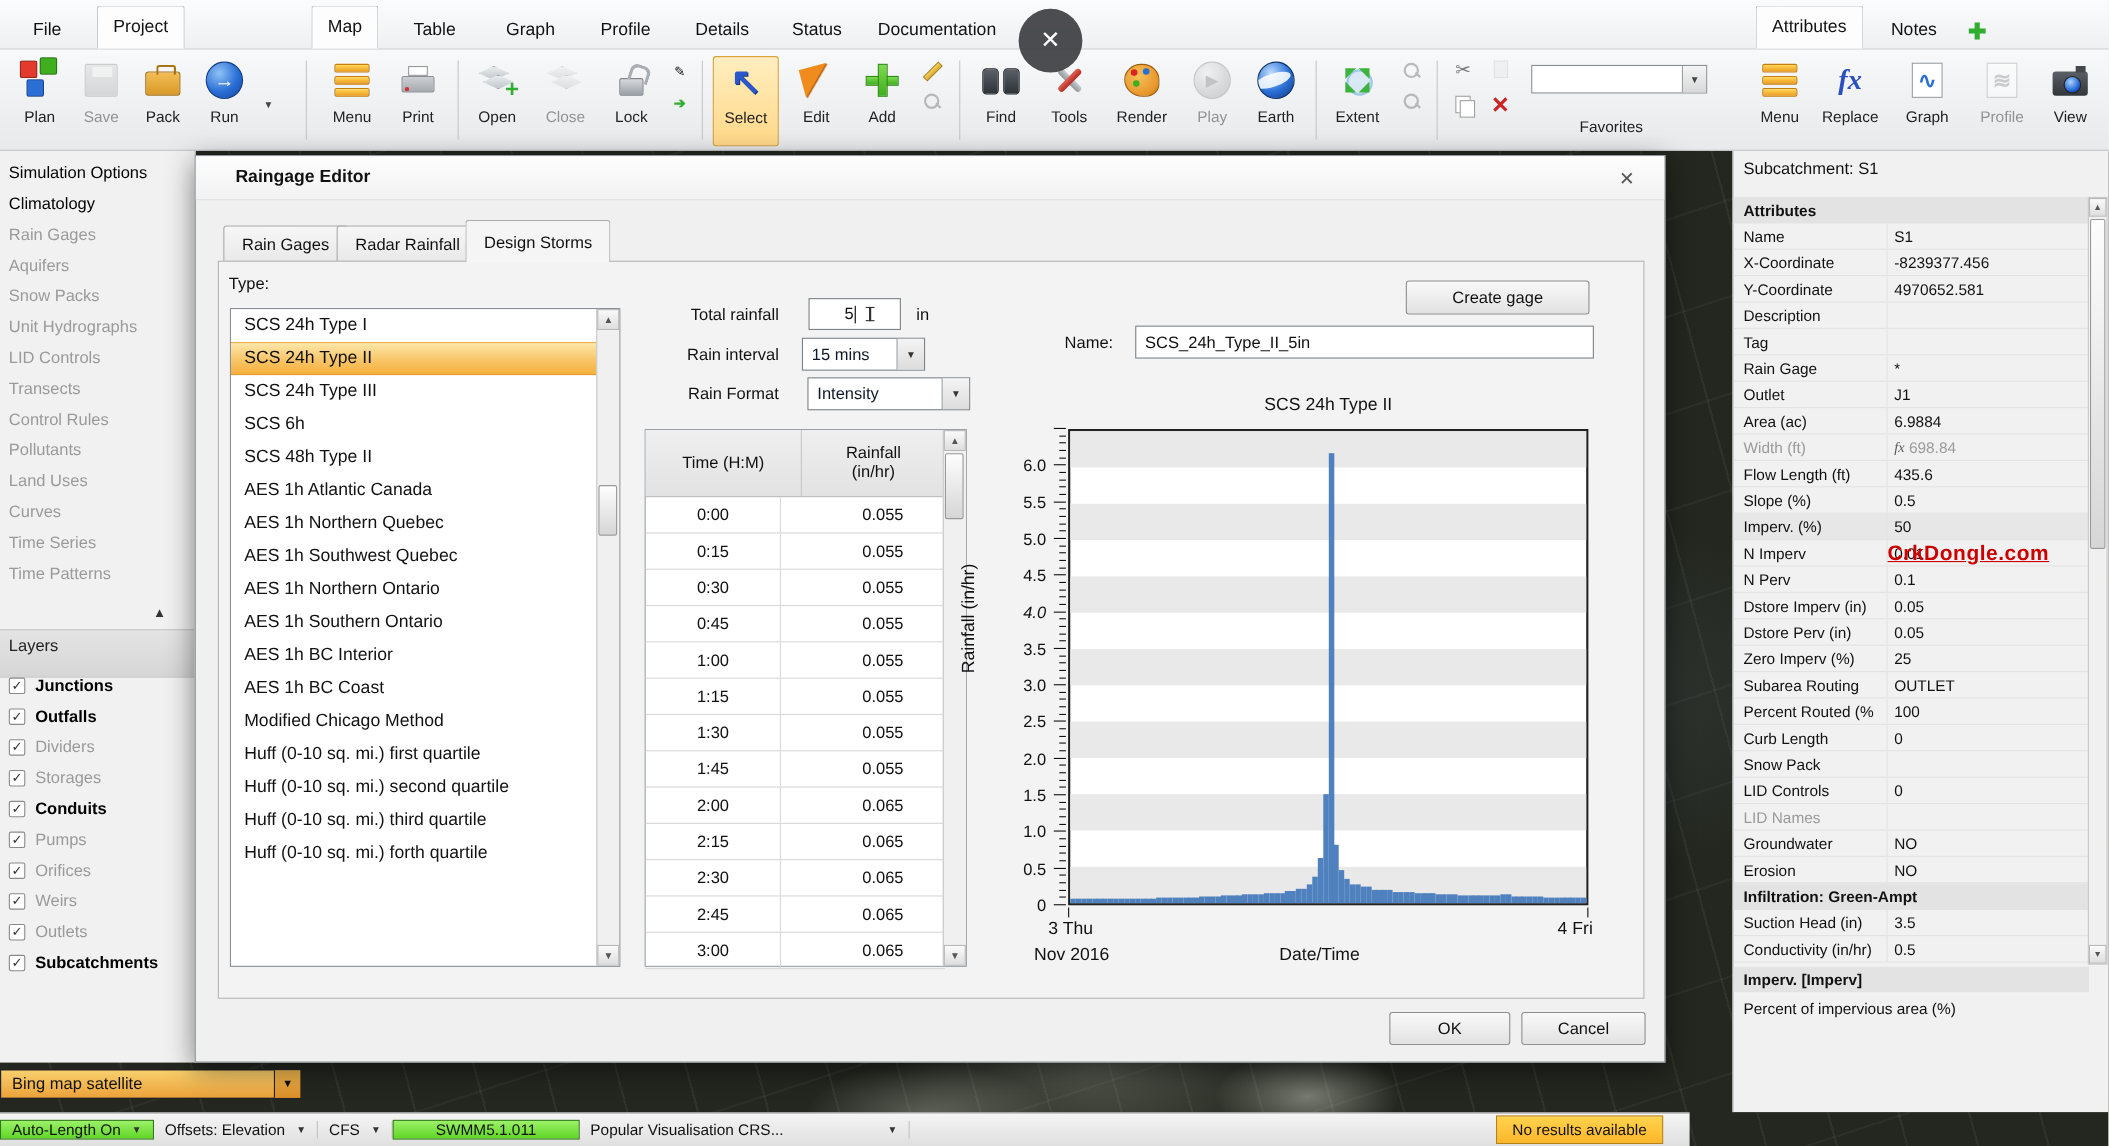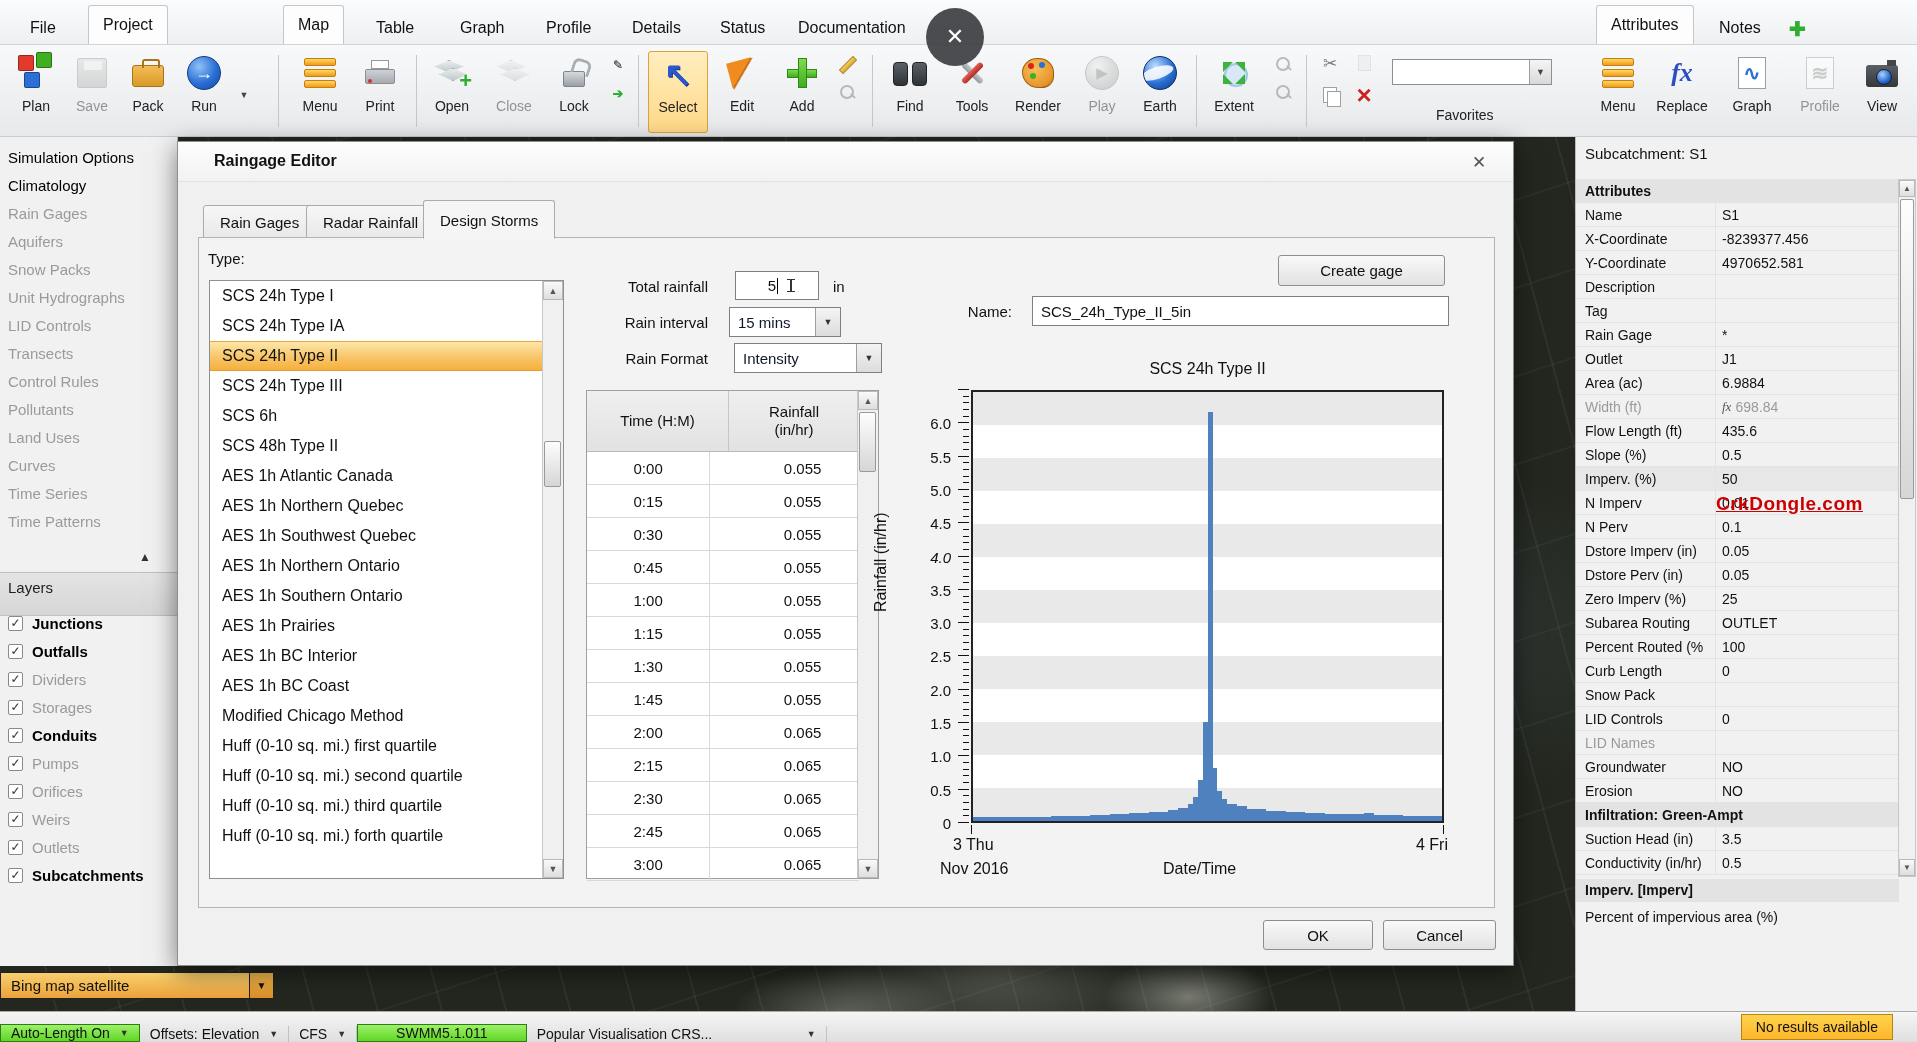--- a/index.html
+++ b/index.html
@@ -202,22 +202,22 @@
   .rp-footer-t { position:absolute; left:9px; top:772px; width:310px; font-size:14px; color:#111; }
   .watermark { position:absolute; left:140px; top:356px; font-size:19px; font-weight:bold; color:#cc0000; text-decoration:underline; z-index:5; letter-spacing:.5px; }
 
   
   .bing-select { position:absolute; left:0; top:972px; width:274px; height:27px; background:linear-gradient(#f8d06e,#eca23a);
     border:1px solid #222; display:flex; align-items:center; z-index:6; }
   .bing-select .blab { font-size:15px; color:#111; padding-left:10px; }
   .bing-select .bbtn { margin-left:auto; width:24px; height:100%; border-left:1px solid #222; display:flex; align-items:center; justify-content:center; font-size:10px; color:#111; background:linear-gradient(#f0b84e,#dd8f28); }
 
   
-  .statusbar { position:absolute; left:0; top:1011px; width:1917px; height:31px; background:linear-gradient(#f5f5f5,#dfdfdf);
-    border-top:1px solid #aaa; display:flex; align-items:flex-end; z-index:15; font-size:14px; color:#111; }
+  .statusbar { position:absolute; left:0; top:1011px; width:1536px; height:31px; background:linear-gradient(#f5f5f5,#dfdfdf);
+    border-top:1px solid #aaa; display:flex; align-items:center; z-index:15; font-size:14px; color:#111; }
   .sseg { display:flex; align-items:center; padding:0 10px; border-right:1px solid #c2c2c2; white-space:nowrap; }
   .sseg .arr { font-size:9px; margin-left:10px; color:#333; }
   .sseg.green { background:linear-gradient(#9cf168,#5fd626); border:1px solid #2d7d10; }
   .sseg.coords { border-right:none; gap:22px; }
   .spacer { flex:1; }
   .sbadge { align-self:center; margin-right:24px; background:linear-gradient(#ffd34e,#fdb62a); border:1px solid #b9820d;
     padding:4px 14px; font-size:14px; color:#111; }
 </style>
 </head>
 <body>
@@ -676,31 +676,29 @@
     </div>
     <span class="dlg-tab" style="left:25px">Rain Gages</span>
     <span class="dlg-tab" style="left:128px">Radar Rainfall</span>
     <span class="dlg-tab active" style="left:245px">Design Storms</span>
     <div class="dlg-box"></div>
 
     <span class="type-label">Type:</span>
     <div class="type-list">
       <div class="lst-inner">
           <div class="lst-item">SCS 24h Type I</div>
-          <div class="lst-item">SCS 24h Type IA</div>
           <div class="lst-item sel">SCS 24h Type II</div>
           <div class="lst-item">SCS 24h Type III</div>
           <div class="lst-item">SCS 6h</div>
           <div class="lst-item">SCS 48h Type II</div>
           <div class="lst-item">AES 1h Atlantic Canada</div>
           <div class="lst-item">AES 1h Northern Quebec</div>
           <div class="lst-item">AES 1h Southwest Quebec</div>
           <div class="lst-item">AES 1h Northern Ontario</div>
           <div class="lst-item">AES 1h Southern Ontario</div>
-          <div class="lst-item">AES 1h Prairies</div>
           <div class="lst-item">AES 1h BC Interior</div>
           <div class="lst-item">AES 1h BC Coast</div>
           <div class="lst-item">Modified Chicago Method</div>
           <div class="lst-item">Huff (0-10 sq. mi.) first quartile</div>
           <div class="lst-item">Huff (0-10 sq. mi.) second quartile</div>
           <div class="lst-item">Huff (0-10 sq. mi.) third quartile</div>
           <div class="lst-item">Huff (0-10 sq. mi.) forth quartile</div>
         </div>
       <div class="vscroll">
         <div class="ar up">▲</div>

